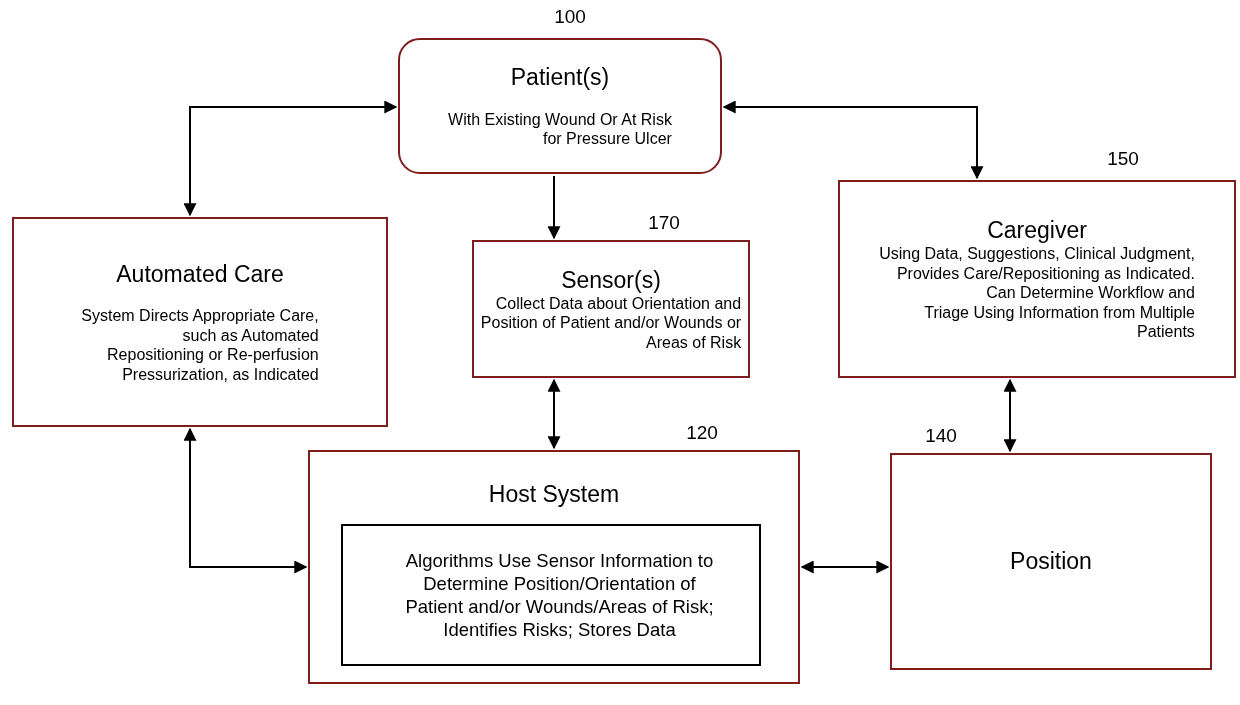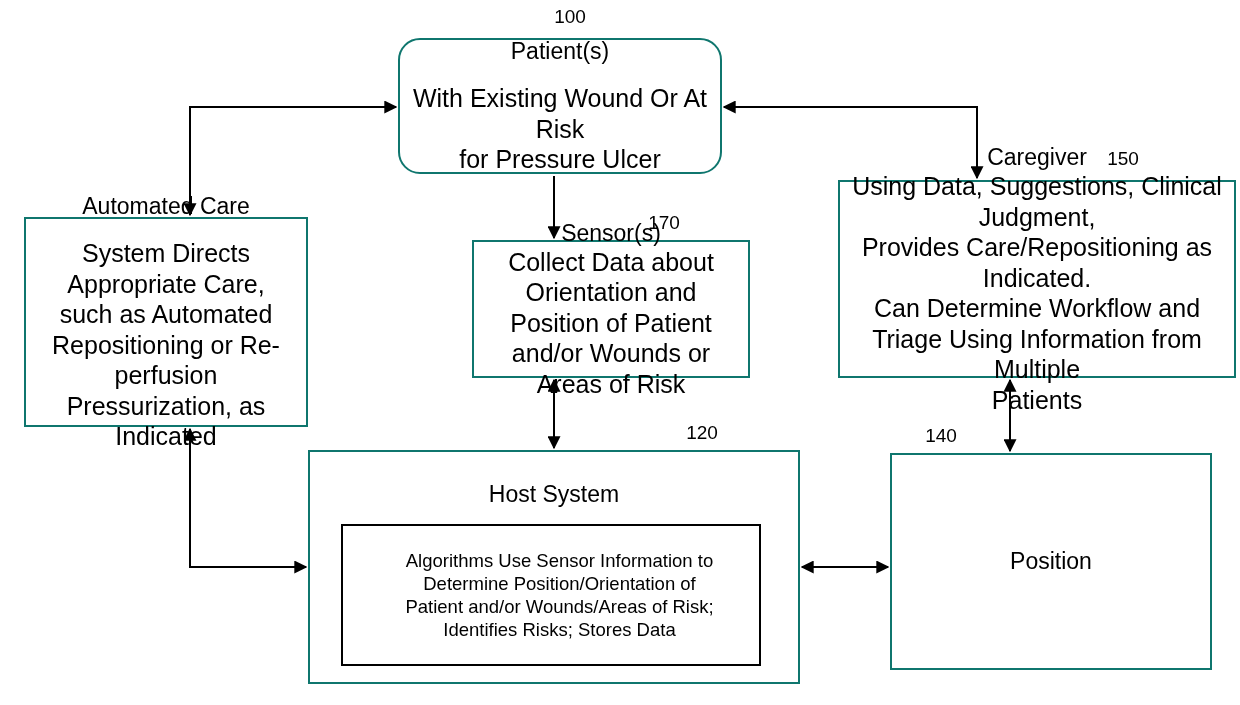--- a/index.html
+++ b/index.html
@@ -20,36 +20,37 @@
     position: absolute;
     left: 0;
     top: 0;
     width: 1240px;
     height: 705px;
     pointer-events: none;
   }
   .node {
     position: absolute;
     box-sizing: border-box;
-    border: 2px solid #0f766e;
+    border: 2px solid #7f1d1d;
     background: #ffffff;
     display: flex;
     flex-direction: column;
     align-items: center;
     justify-content: center;
     text-align: center;
     line-height: 1.22;
   }
   .node-title {
     font-size: 23px;
     white-space: pre-line;
   }
   .node-body {
-    font-size: 25px;
+    font-size: 16px;
     white-space: pre-line;
+    text-align: right;
   }
   .gap-title {
     margin-bottom: 18px;
   }
   .rounded {
     border-radius: 22px;
   }
   .inner-box {
     position: absolute;
     box-sizing: border-box;
@@ -66,21 +67,21 @@
   }
   .ref {
     position: absolute;
     font-size: 19px;
     text-align: center;
     white-space: nowrap;
   }
 
   
   #node-patient      { left: 398px; top: 38px;  width: 324px; height: 136px; }
-  #node-automated    { left: 24px;  top: 217px; width: 284px; height: 210px; }
+  #node-automated    { left: 12px;  top: 217px; width: 376px; height: 210px; }
   #node-sensor       { left: 472px; top: 240px; width: 278px; height: 138px; }
   #node-caregiver    { left: 838px; top: 180px; width: 398px; height: 198px; }
   #node-host         { left: 308px; top: 450px; width: 492px; height: 234px; }
   #node-display      { left: 890px; top: 453px; width: 322px; height: 217px; }
   #inner-algorithms  { left: 31px;  top: 72px;  width: 420px; height: 142px; }
 
   
   #ref-100 { left: 540px;  top: 6px;   width: 60px; }
   #ref-110 { left: 634px;  top: 212px; width: 60px; }
   #ref-120 { left: 672px;  top: 422px; width: 60px; }

